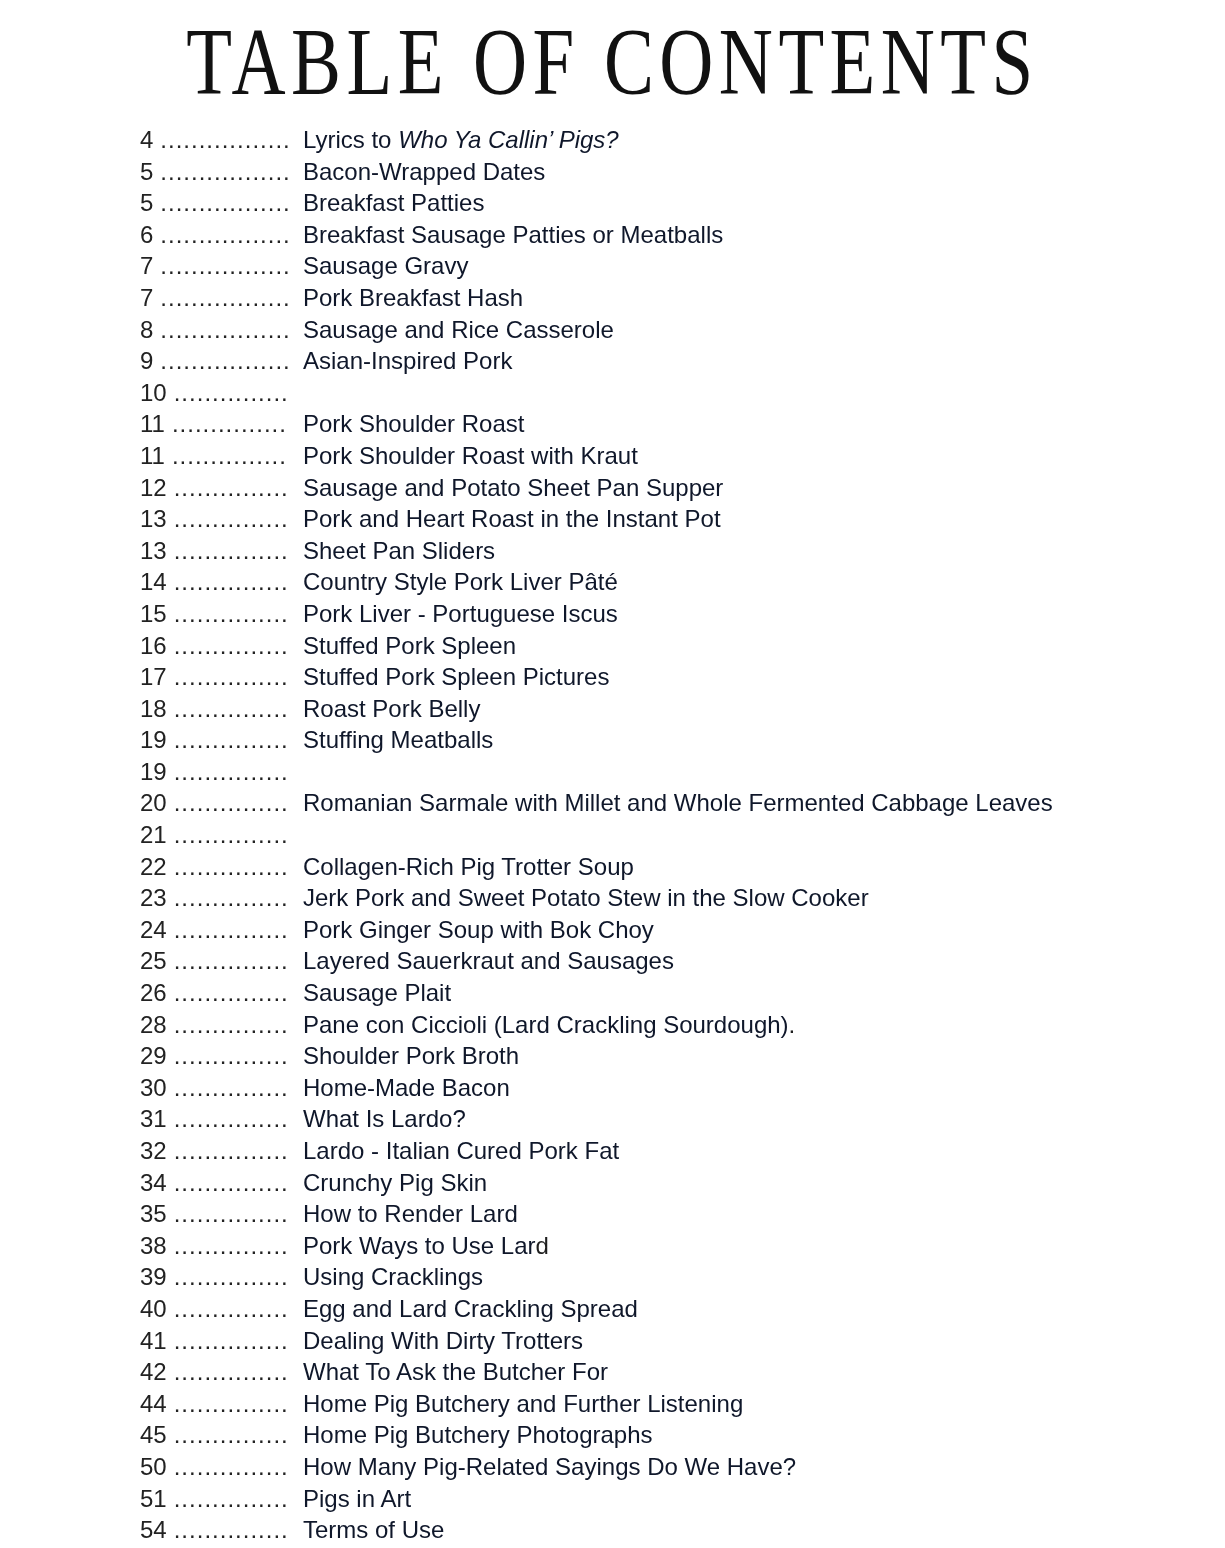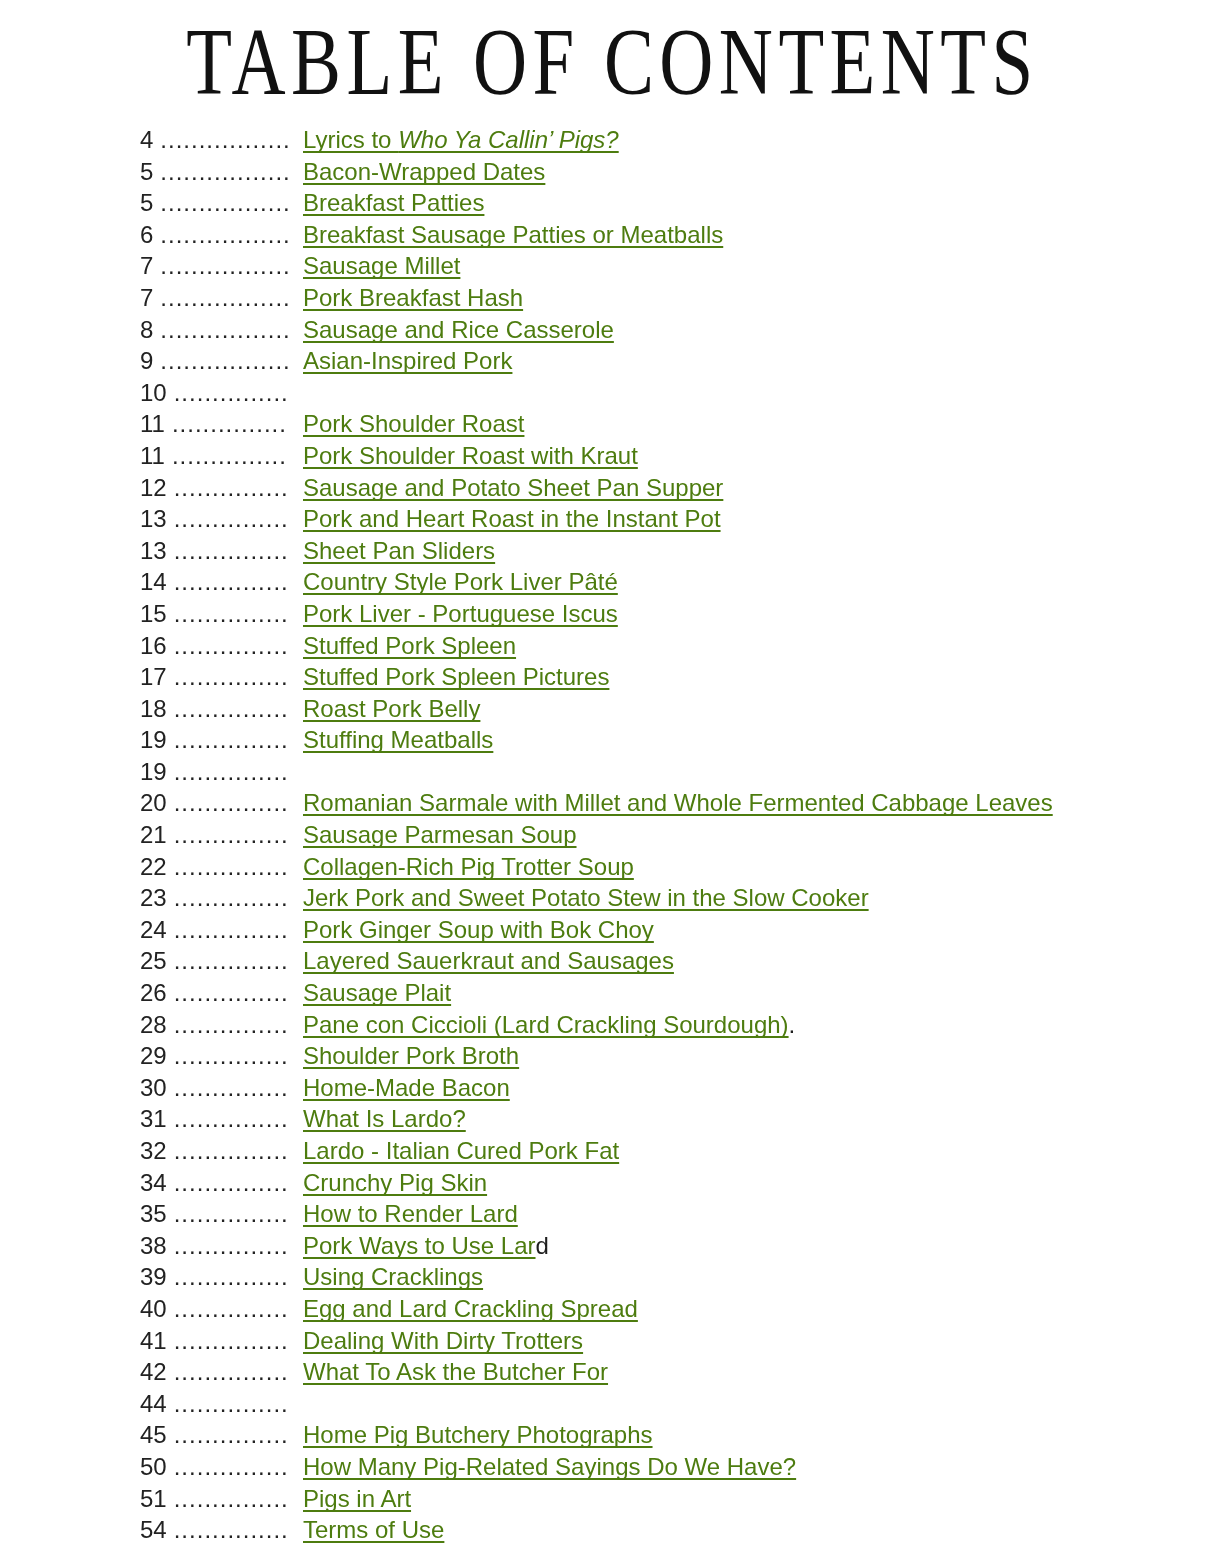--- a/index.html
+++ b/index.html
@@ -59,22 +59,21 @@
   .toc-dots {
     flex: 1 1 auto;
     min-width: 0;
     overflow: hidden;
     white-space: nowrap;
     padding-left: 7px;
     letter-spacing: 1px;
     color: #222222;
   }
   .toc-link {
-    color: #4d7c0f;
-    text-decoration: underline;
+    color: #0f172a;
     text-decoration-thickness: 2px;
     text-underline-offset: 3px;
     text-decoration-skip-ink: none;
     cursor: pointer;
     text-align: right;
   }
   .toc-link em {
     font-style: italic;
   }
   .toc-tail {
@@ -121,21 +120,21 @@
           <span class="toc-dots">............................................................</span>
         </span>
         <span class="toc-link"><span>Breakfast Sausage Patties or Meatballs</span></span>
       </div>
 
       <div class="toc-row">
         <span class="toc-left">
           <span class="toc-num">7</span>
           <span class="toc-dots">............................................................</span>
         </span>
-        <span class="toc-link"><span>Sausage Millet</span></span>
+        <span class="toc-link"><span>Sausage Gravy</span></span>
       </div>
 
       <div class="toc-row">
         <span class="toc-left">
           <span class="toc-num">7</span>
           <span class="toc-dots">............................................................</span>
         </span>
         <span class="toc-link"><span>Pork Breakfast Hash</span></span>
       </div>
 
@@ -263,21 +262,20 @@
           <span class="toc-dots">............................................................</span>
         </span>
         <span class="toc-link"><span>Romanian Sarmale with Millet and Whole Fermented Cabbage Leaves</span></span>
       </div>
 
       <div class="toc-row">
         <span class="toc-left">
           <span class="toc-num">21</span>
           <span class="toc-dots">............................................................</span>
         </span>
-        <span class="toc-link"><span>Sausage Parmesan Soup</span></span>
       </div>
 
       <div class="toc-row">
         <span class="toc-left">
           <span class="toc-num">22</span>
           <span class="toc-dots">............................................................</span>
         </span>
         <span class="toc-link"><span>Collagen-Rich Pig Trotter Soup</span></span>
       </div>
 
@@ -409,20 +407,21 @@
           <span class="toc-dots">............................................................</span>
         </span>
         <span class="toc-link"><span>What To Ask the Butcher For</span></span>
       </div>
 
       <div class="toc-row">
         <span class="toc-left">
           <span class="toc-num">44</span>
           <span class="toc-dots">............................................................</span>
         </span>
+        <span class="toc-link"><span>Home Pig Butchery and Further Listening</span></span>
       </div>
 
       <div class="toc-row">
         <span class="toc-left">
           <span class="toc-num">45</span>
           <span class="toc-dots">............................................................</span>
         </span>
         <span class="toc-link"><span>Home Pig Butchery Photographs</span></span>
       </div>
 

